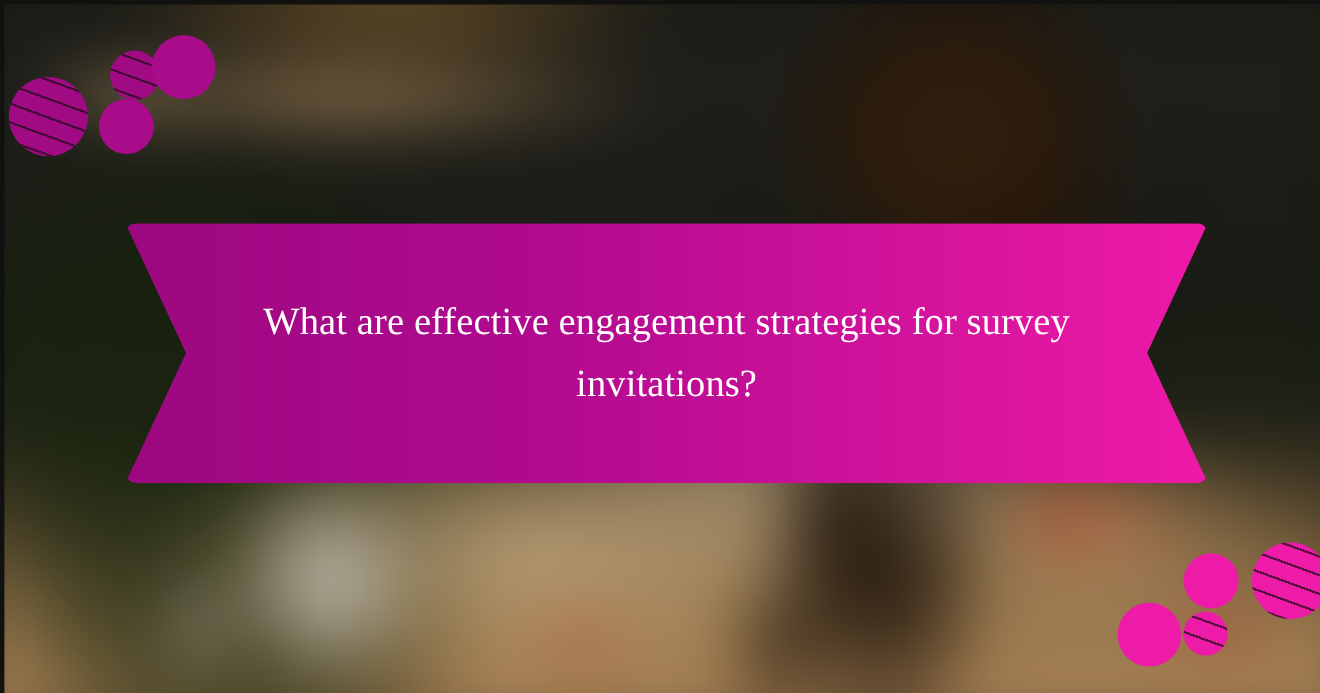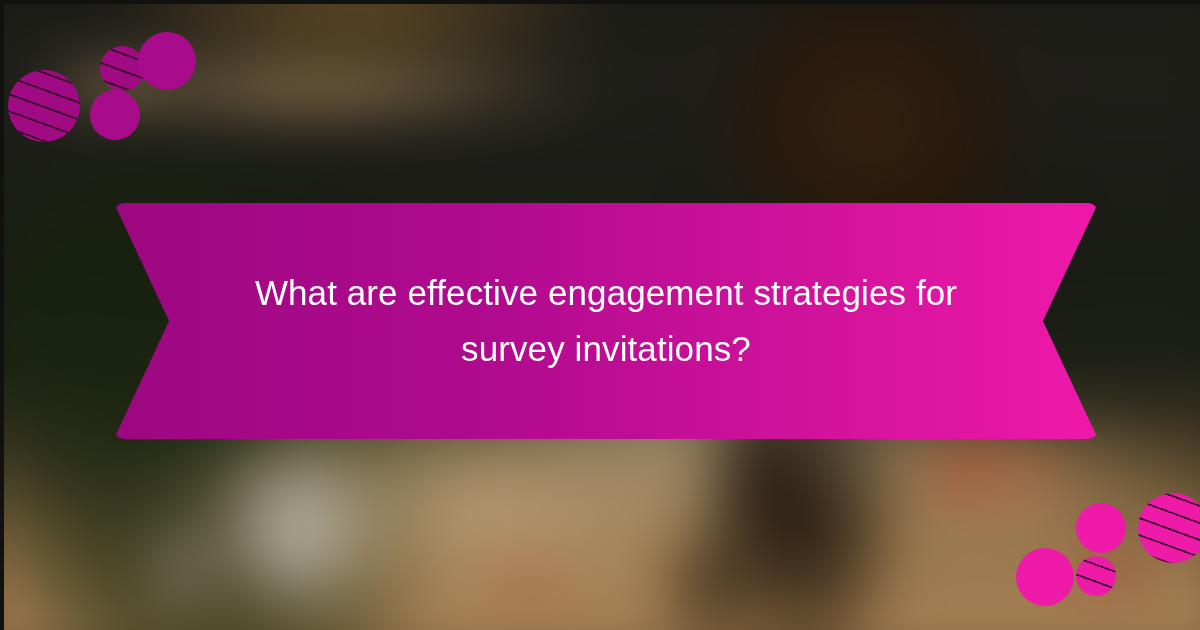--- a/index.html
+++ b/index.html
@@ -1,16 +1,16 @@
 <!DOCTYPE html>
 <html><head>
 <meta charset="utf-8">
 <title>Survey Invitation Banner</title>
 <style>
-  * { margin:2px; padding:0; box-sizing:border-box; }
+  * { margin:2px; padding:0; box-sizing:border-box;font-family:Liberation Serif, serif; }
 
   html, body {
     width:1200px;
     height:630px;
     overflow:hidden;
   }
 
   body {
     font-family:"Liberation Sans", sans-serif;
     background:#111110;

